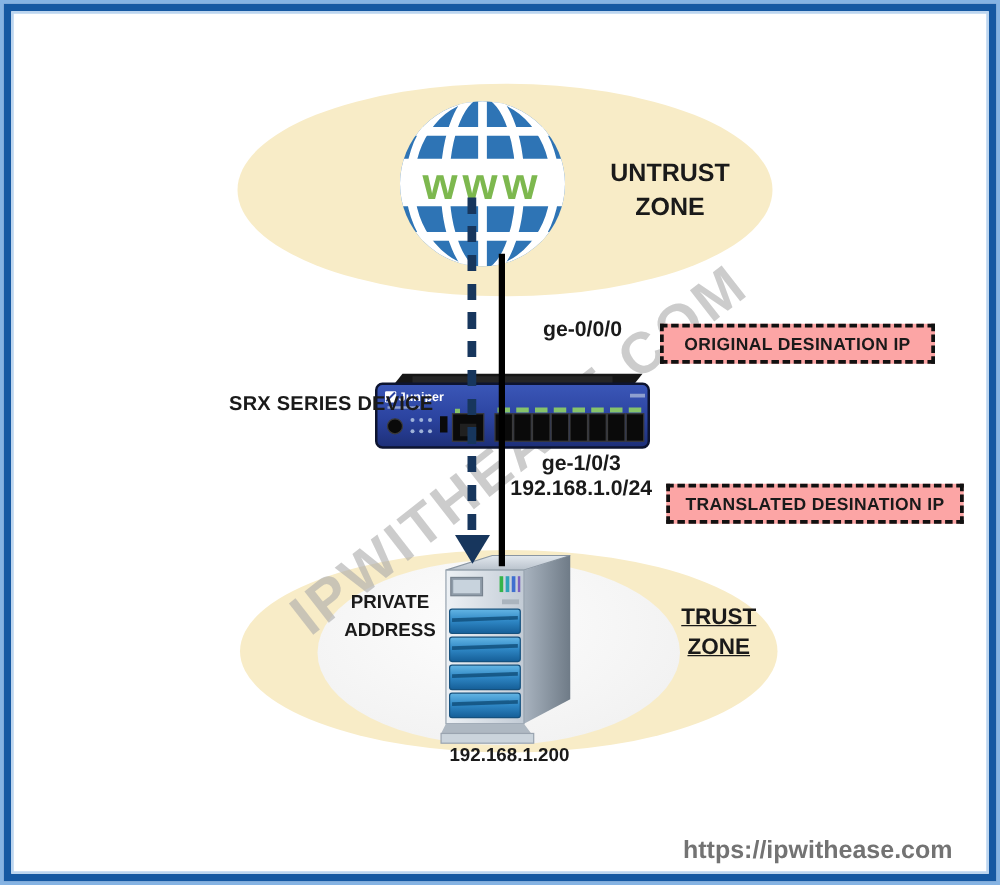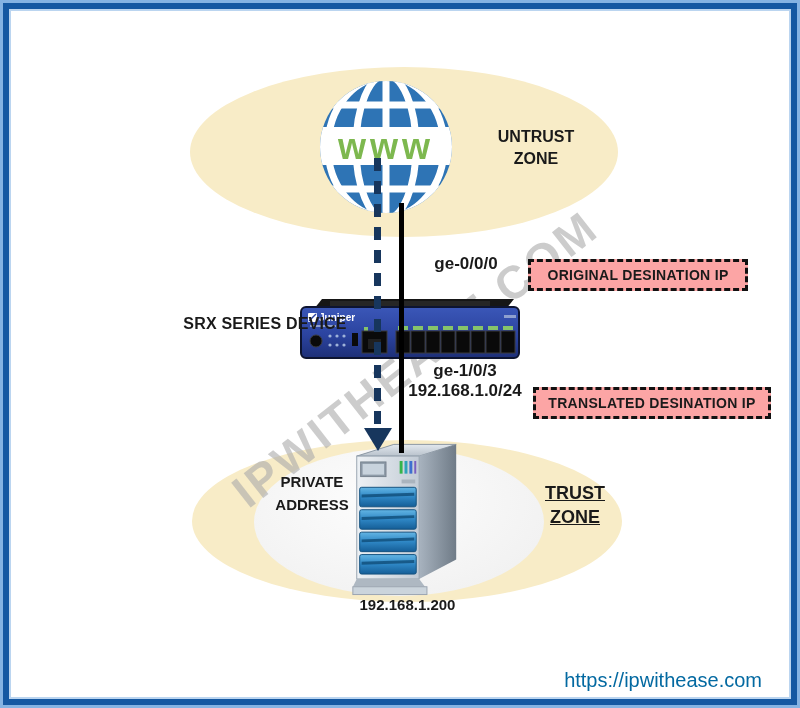--- a/index.html
+++ b/index.html
@@ -41,41 +41,41 @@
   .globe{position:absolute;left:316px;top:77px;width:140px;height:140px;z-index:7;}
 
   
   .srx{position:absolute;left:300px;top:297px;width:200px;height:63px;z-index:7;}
 
   
   .server{position:absolute;left:347px;top:440px;width:117px;height:157px;z-index:5;}
 
   
   .lbl{position:absolute;color:#1A1A1A;font-weight:bold;text-align:center;z-index:15;}
-  .lbl-untrust{left:478px;top:126px;width:116px;font-size:16px;line-height:1.35;}
+  .lbl-untrust{left:478px;top:126px;width:116px;font-size:20px;line-height:1.35;}
   .lbl-trust{left:538px;top:481px;width:74px;font-size:18px;line-height:1.35;text-decoration:underline;}
   .lbl-private{left:258px;top:470px;width:108px;font-size:15px;line-height:1.55;}
   .lbl-srx{left:141px;top:315px;width:168px;font-size:16px;letter-spacing:.2px;margin-left:40px;}
   .lbl-ge0{left:410px;top:254px;width:112px;font-size:17px;line-height:1.2;}
   .lbl-ge1{left:406px;top:361px;width:118px;font-size:17px;line-height:1.2;}
   .lbl-serverip{left:345px;top:596px;width:125px;font-size:15px;}
 
   
   .callout{
     position:absolute;border:3px dashed #111;background:#fca5a5;color:#1A1A1A;
     font-weight:bold;font-size:14px;text-align:center;padding:5px 8px;z-index:16;
     letter-spacing:.3px;white-space:nowrap;
   }
   .callout-original{left:528px;top:259px;width:198px;}
   .callout-translated{left:533px;top:387px;width:216px;}
 
   
   .footer-url{
-    position:absolute;right:38px;bottom:16px;font-size:20px;font-weight:normal;
-    color:#0369a1;z-index:41;
+    position:absolute;right:38px;bottom:16px;font-size:20px;font-weight:bold;
+    color:#737373;z-index:41;
   }
 </style>
 </head>
 <body>
 
 <div class="ellipse zone-untrust"></div>
 <div class="ellipse zone-trust-outer"></div>
 <div class="ellipse zone-trust-inner"></div>
 
 <div class="watermark">IPWITHEASE.COM</div>

